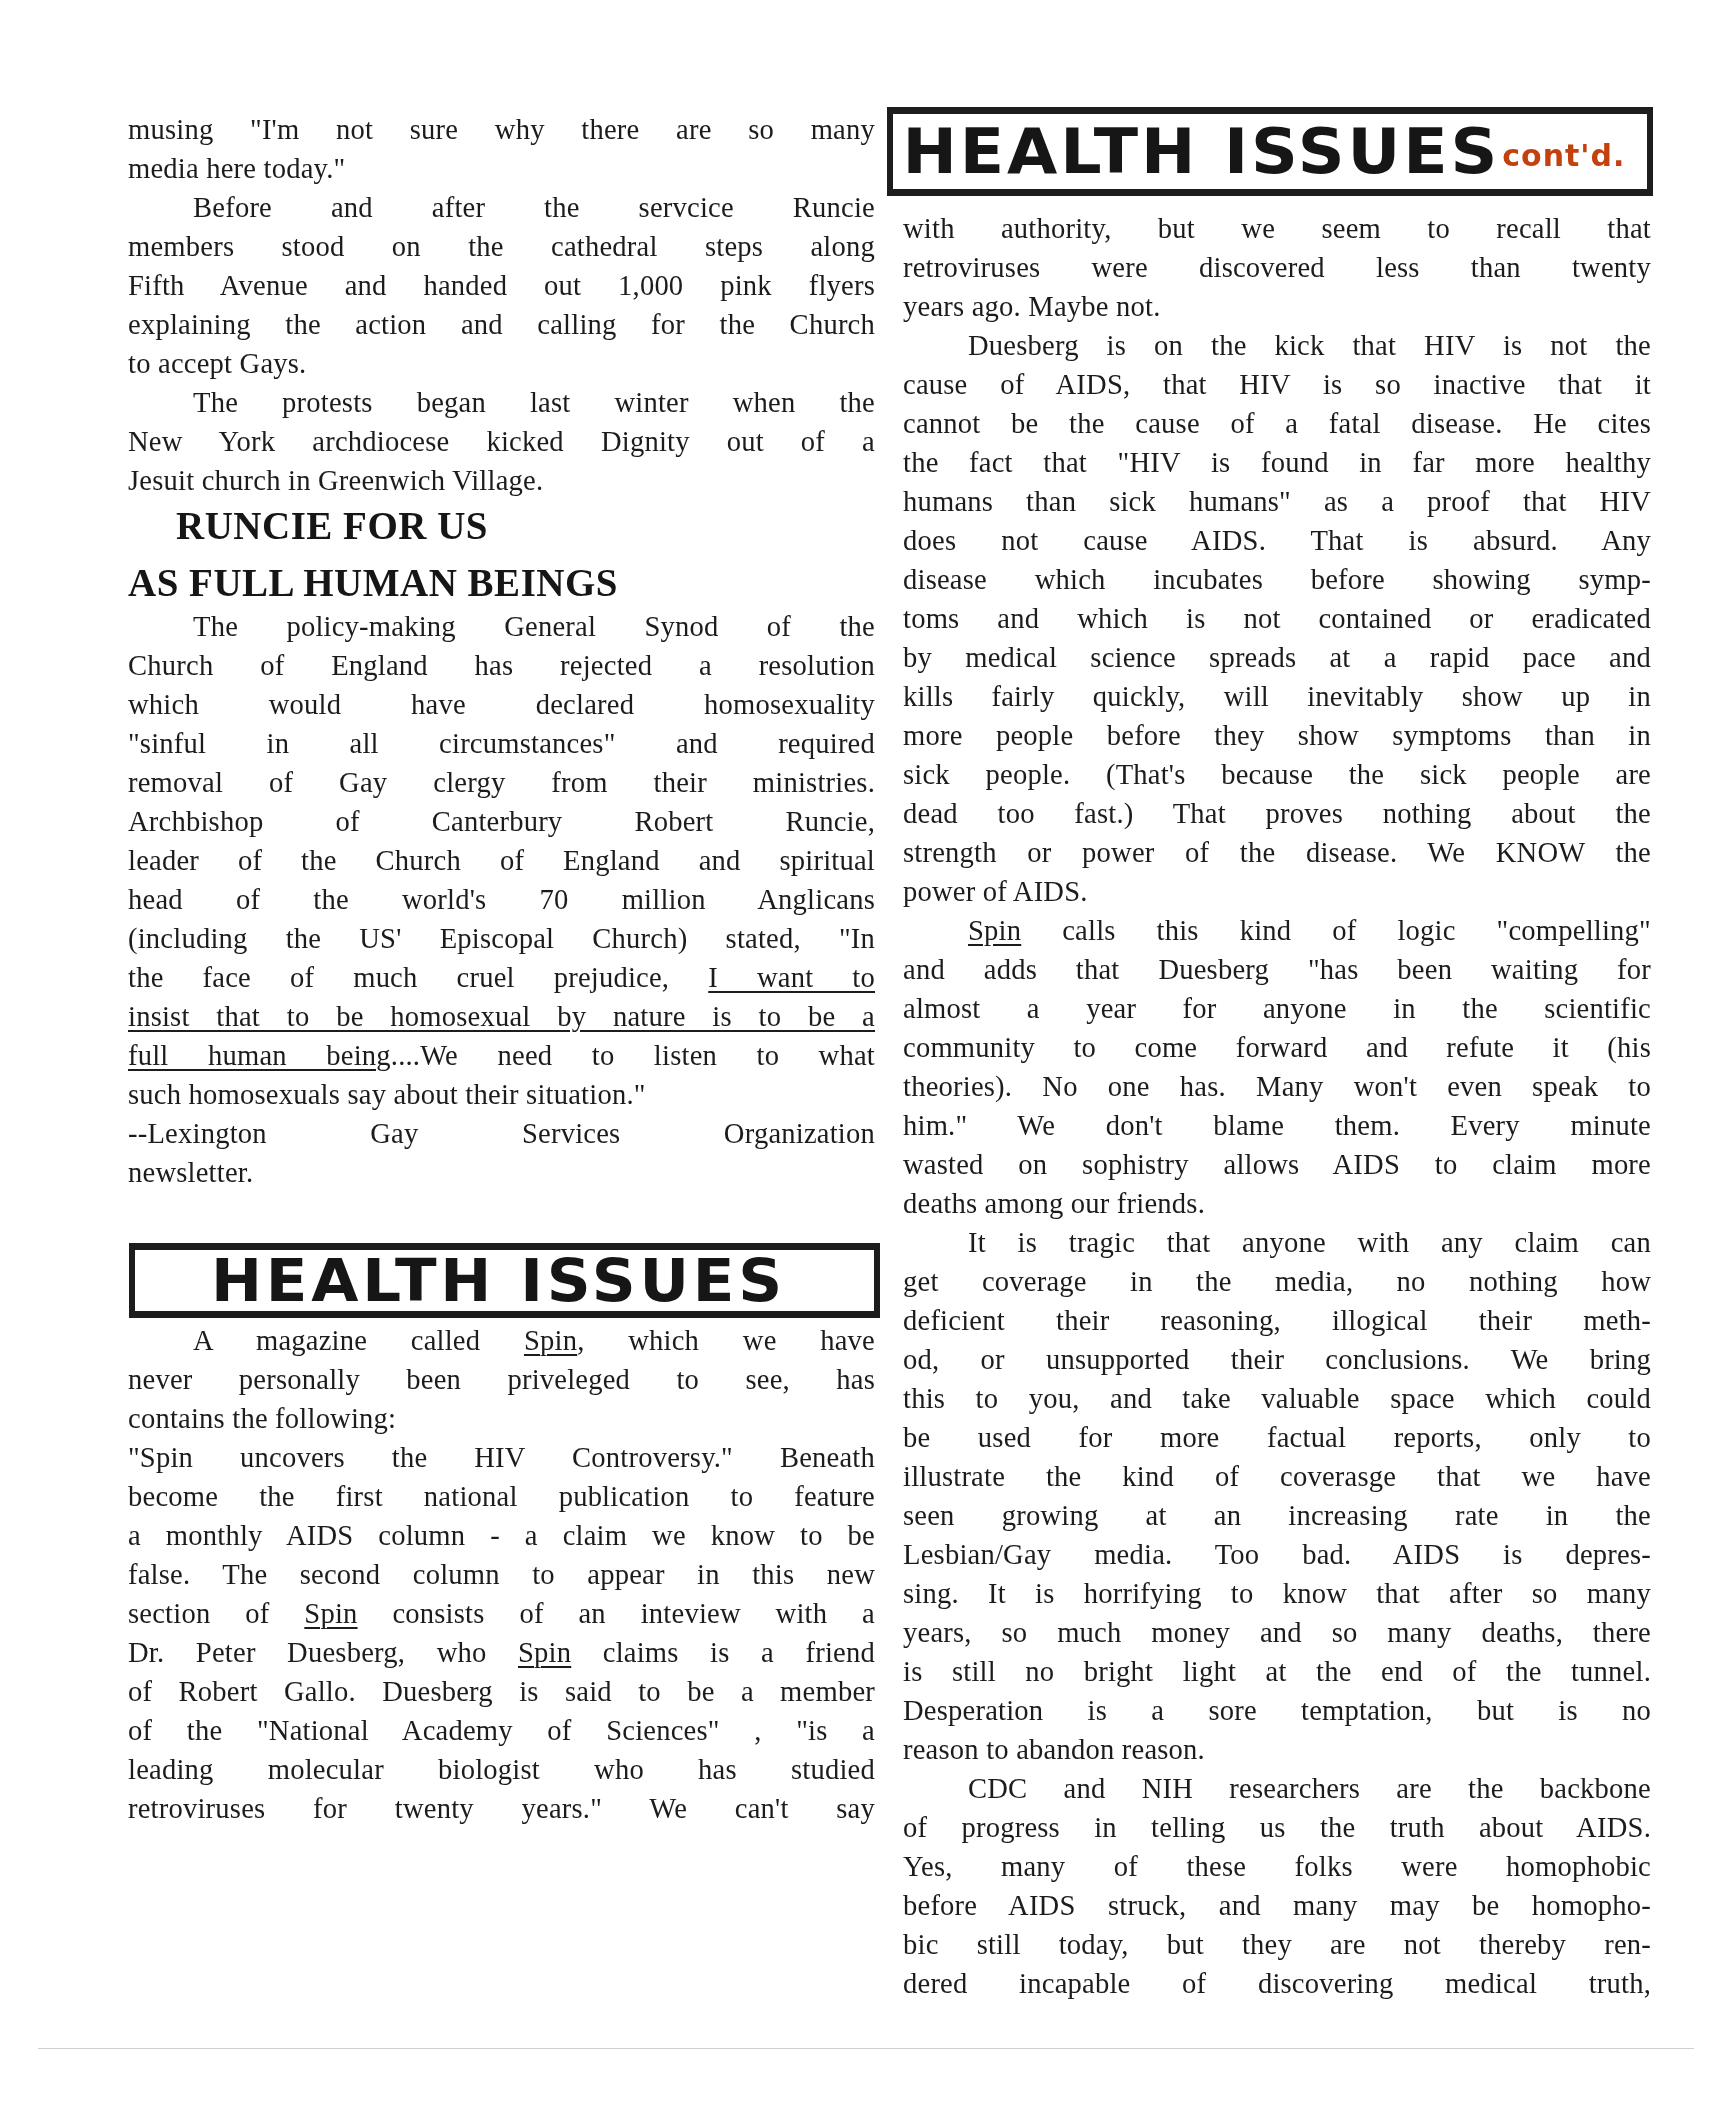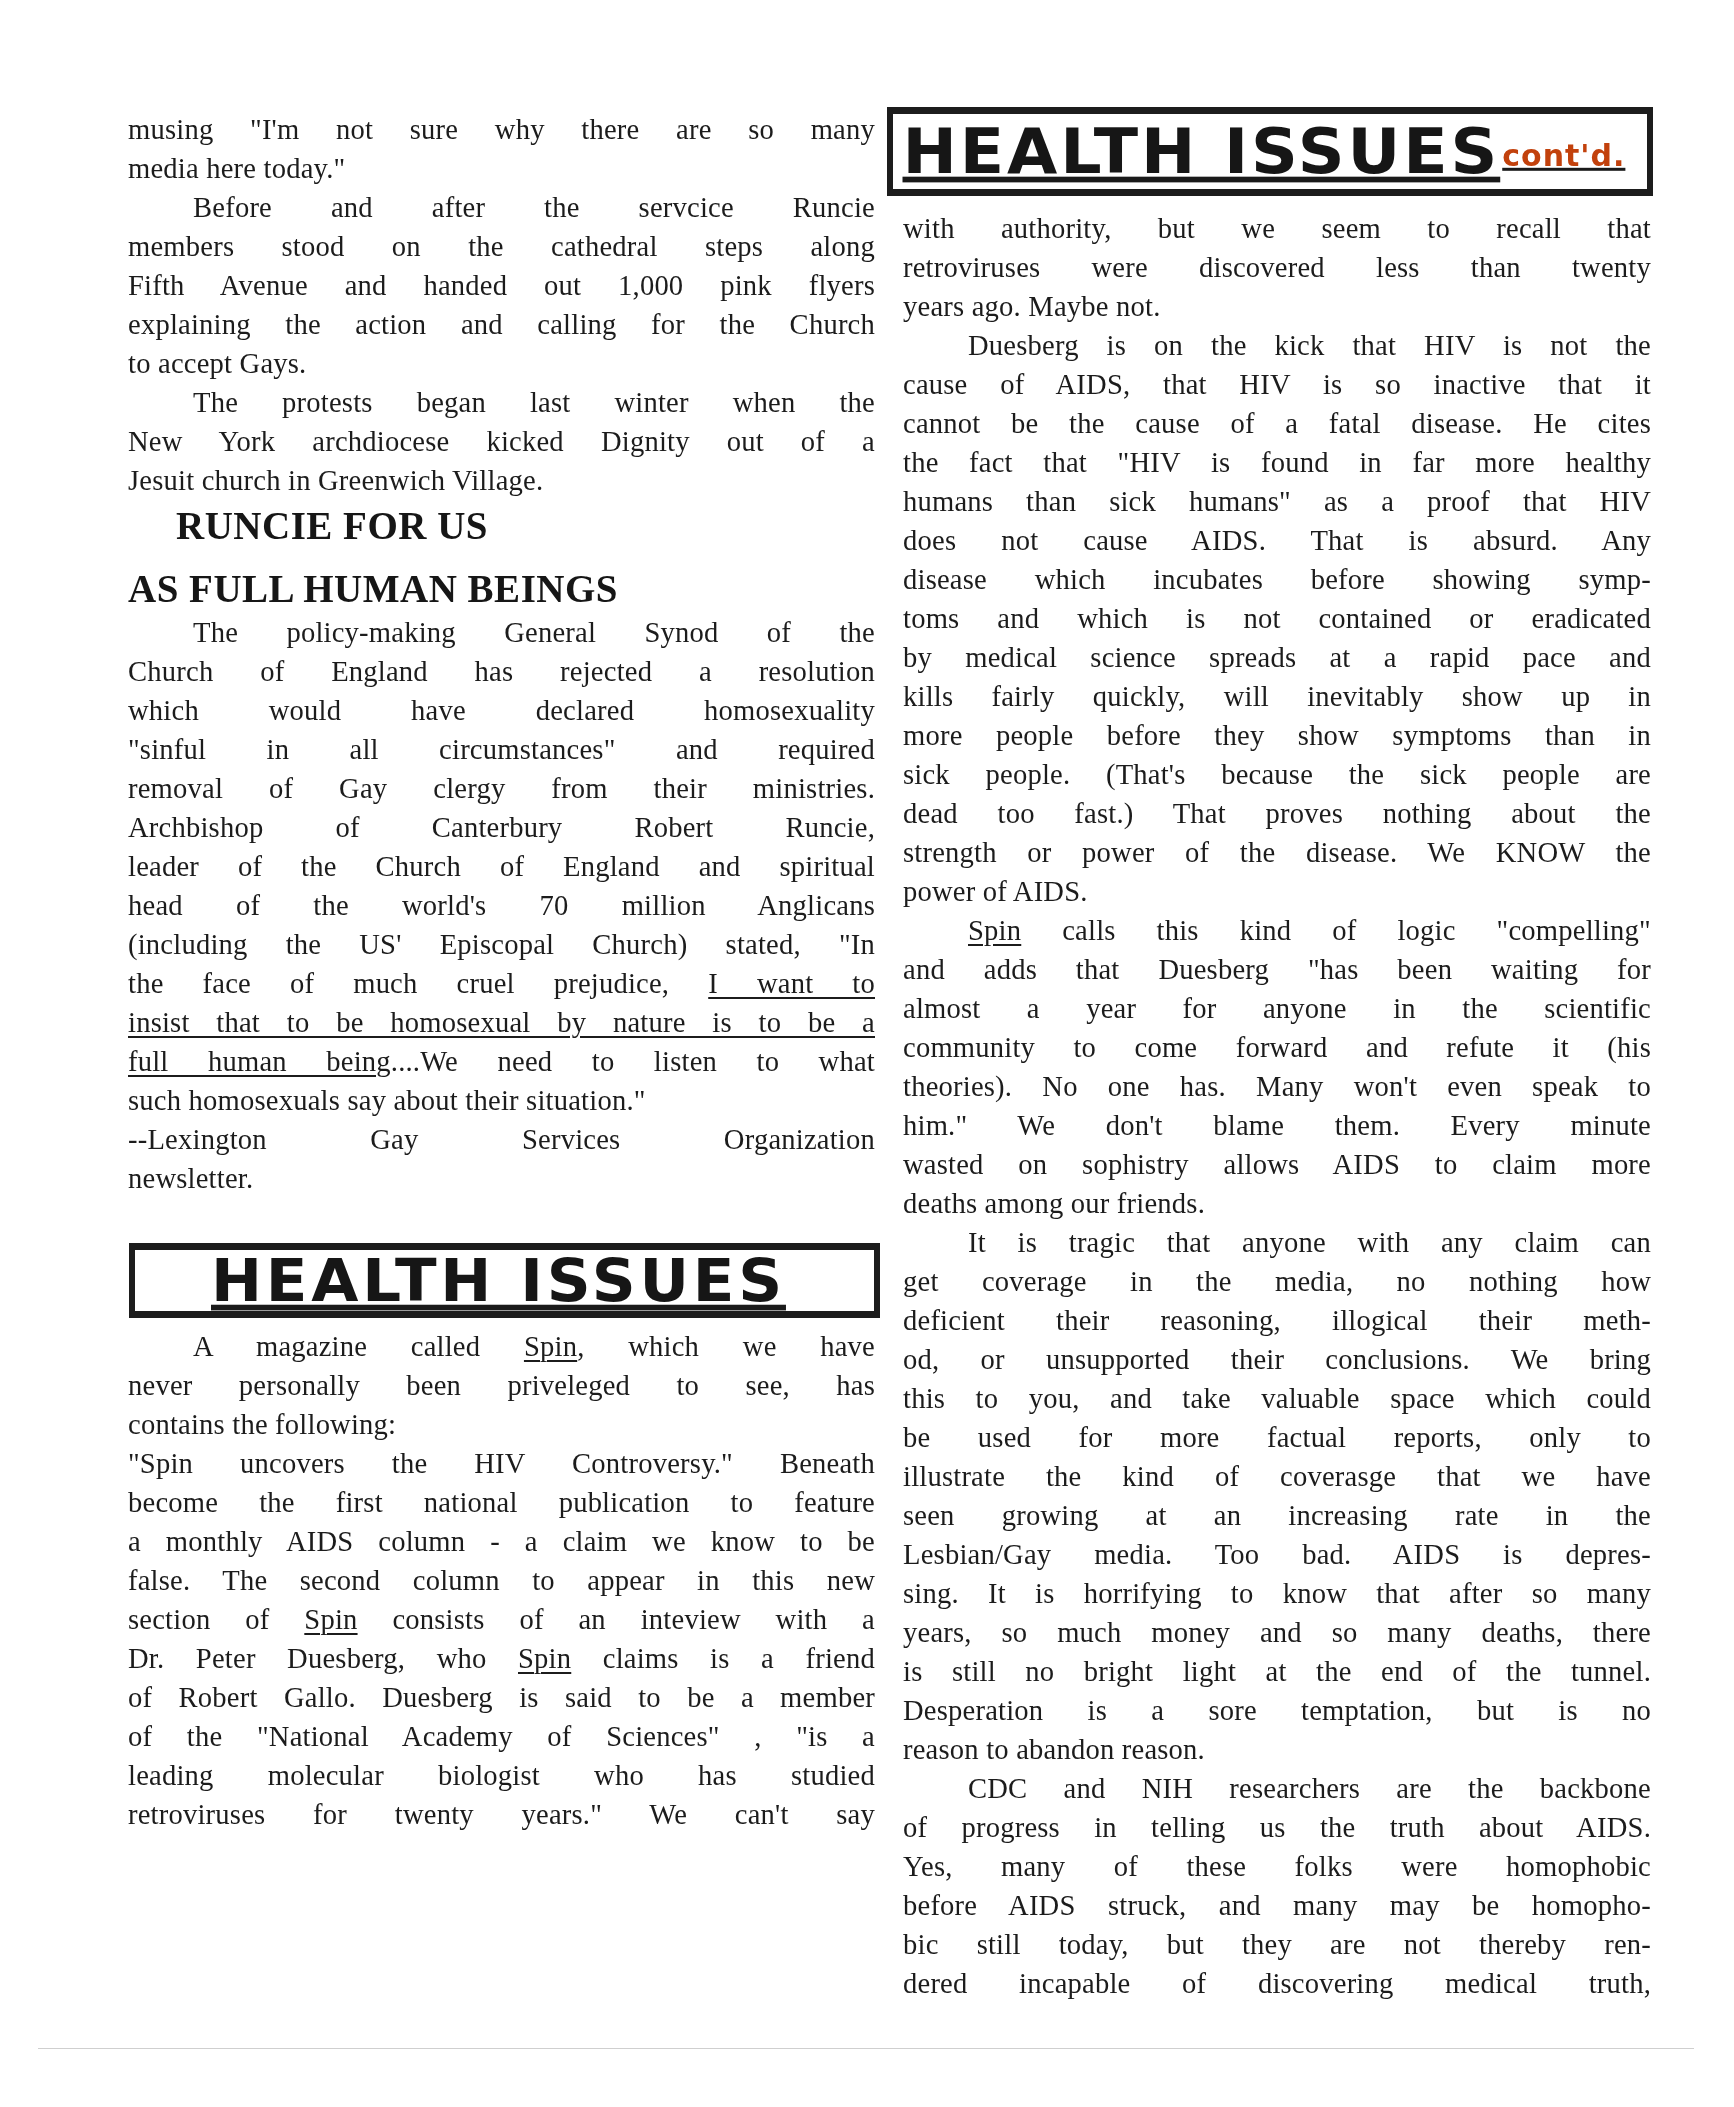--- a/index.html
+++ b/index.html
@@ -7,23 +7,23 @@
   .page { position: absolute; left: 0; top: 0; width: 1734px; height: 2108px; background: #fff; color: #1a1a1a; }
   .col { position: absolute; font-family: "Liberation Serif", "DejaVu Serif", serif; font-size: 28.6px; line-height: 39px; color: #1c1c1c; }
   .col-left { left: 128px; top: 110px; width: 747px; }
   .col-right { left: 903px; top: 209px; width: 748px; }
   .line { display: block; white-space: nowrap; text-align: justify; text-align-last: justify; height: 39px; overflow: visible; letter-spacing: 0.2px; }
   .line.last { text-align-last: left; }
   .line.indent { padding-left: 65px; }
   .u { text-decoration: underline; text-decoration-thickness: 1.9px; text-underline-offset: 3.8px; }
   .headline { font-family: "Liberation Serif", "DejaVu Serif", serif; font-weight: bold; font-size: 39px; line-height: 45px; display: block; letter-spacing: 0.5px; color: #161616; }
   .headline.h1 { margin-top: 2.9px; margin-left: 48px; }
-  .headline.h2 { margin-top: 18px; margin-bottom: 1.9px; }
+  .headline.h2 { margin-top: 12px; margin-bottom: 1.9px; }
   .headline.quote { font-size: 38px; letter-spacing: 1px; word-spacing: 8.6px; margin-top: 1.9px; margin-bottom: 1px; }
-  .section-box { position: absolute; border: 6.7px solid #1d1d1d; border-top-width: 7.6px; border-bottom-width: 7.6px; box-sizing: border-box; background: #fff; display: flex; align-items: center; text-decoration: underline; }
+  .section-box { position: absolute; border: 6.7px solid #1d1d1d; border-top-width: 7.6px; border-bottom-width: 7.6px; box-sizing: border-box; background: #fff; display: flex; align-items: center; }
   .box-left { left: 129px; top: 1243px; width: 751px; height: 75px; justify-content: flex-start; padding-left: 76px; }
   .box-right { left: 887px; top: 107px; width: 766px; height: 89px; justify-content: flex-start; padding-left: 9.5px; }
   .box-title { font-family: "DejaVu Sans", sans-serif; font-weight: bold; font-size: 61px; letter-spacing: 3.8px; color: #161616; transform: scaleY(0.95); display: inline-block; line-height: 1; }
   .box-right .box-title { font-size: 65px; letter-spacing: 2.9px; }
   .box-sub { font-family: "DejaVu Sans", sans-serif; font-weight: bold; font-size: 30px; color: #c2410c; margin-left: 2px; letter-spacing: 1px; display: inline-block; line-height: 1; transform: translateY(3.8px); }
   .bottom-rule { position: absolute; left: 38px; top: 2048px; width: 1656px; height: 1.4px; background: #cfcfcf; }
 </style>
 </head>
 <body>
 

